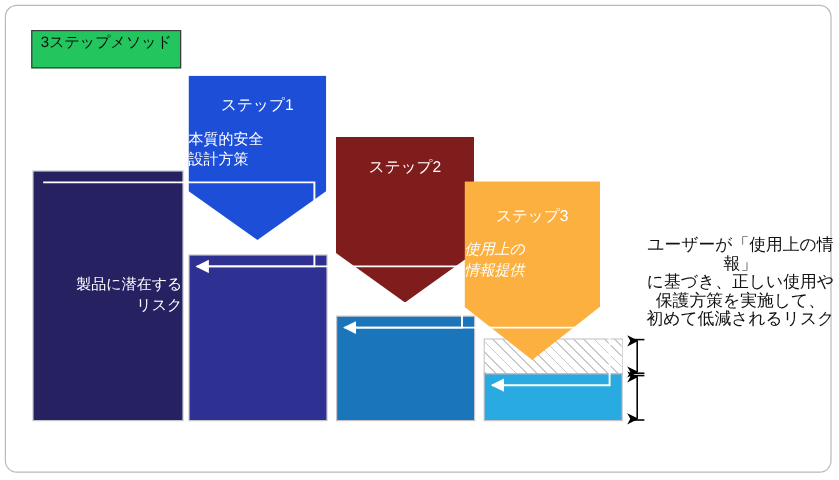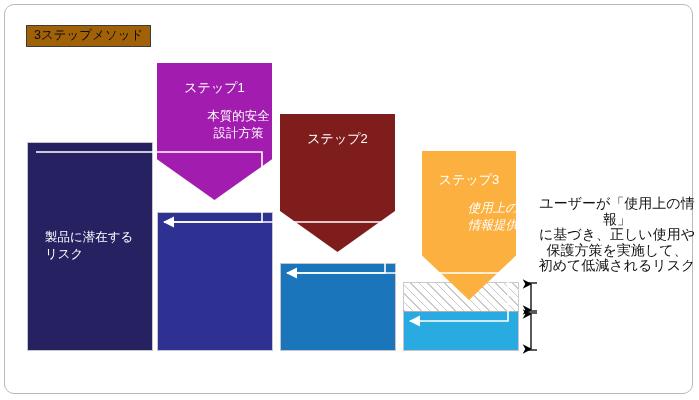--- a/index.html
+++ b/index.html
@@ -28,78 +28,76 @@
     box-sizing: border-box;
     border: 1px solid #b9b9b9;
     border-radius: 10px;
     background: #ffffff;
   }
   
   #title-box {
     position: absolute;
     left: 26px;
     top: 25px;
-    padding: 2px 7px 3px 7px;
+    padding: 2px 7px 13px 7px;
     box-sizing: border-box;
     border: 1.5px solid #3c3c3c;
-    background: #a16207;
+    background: #22c55e;
     font-size: 12.5px;
     line-height: 15px;
     color: #0d0d0d;
     white-space: nowrap;
     letter-spacing: 0px;
   }
 
   
   .bar {
     position: absolute;
     box-sizing: border-box;
   }
   .bar-shadow {
     box-shadow: 0 0 0 1px rgba(150,150,160,0.55);
   }
   .bar-label {
+    position: absolute;
+    left: 0;
+    width: 100%;
+    text-align: right;
+    color: #ffffff;
+    font-size: 12.5px;
+    line-height: 17px;
+    white-space: pre-line;
+  }
+
+  
+  .step {
+    position: absolute;
+    box-sizing: border-box;
+    -webkit-clip-path: polygon(0% 0%, 100% 0%, 100% 70.2%, 50% 100%, 0% 70.2%);
+    clip-path: polygon(0% 0%, 100% 0%, 100% 70.2%, 50% 100%, 0% 70.2%);
+  }
+  .step-title {
+    position: absolute;
+    left: 0;
+    width: 100%;
+    text-align: center;
+    color: #ffffff;
+    font-size: 13px;
+    line-height: 16px;
+    white-space: nowrap;
+  }
+  .step-body {
     position: absolute;
     left: 0;
     width: 100%;
     text-align: left;
     color: #ffffff;
     font-size: 12.5px;
     line-height: 17px;
     white-space: pre-line;
-    padding-left: 17px;
-  }
-
-  
-  .step {
-    position: absolute;
-    box-sizing: border-box;
-    -webkit-clip-path: polygon(0% 0%, 100% 0%, 100% 70.2%, 50% 100%, 0% 70.2%);
-    clip-path: polygon(0% 0%, 100% 0%, 100% 70.2%, 50% 100%, 0% 70.2%);
-  }
-  .step-title {
-    position: absolute;
-    left: 0;
-    width: 100%;
-    text-align: center;
-    color: #ffffff;
-    font-size: 13px;
-    line-height: 16px;
-    white-space: nowrap;
-  }
-  .step-body {
-    position: absolute;
-    left: 0;
-    width: 100%;
-    text-align: center;
-    color: #ffffff;
-    font-size: 12.5px;
-    line-height: 17px;
-    white-space: pre-line;
-    margin-left: 24px;
   }
 
   
   #hatch {
     position: absolute;
     background-image:
       repeating-linear-gradient(45deg,
         #c9c9c9 0px, #c9c9c9 1px,
         #ffffff 1px, #ffffff 6px);
     box-shadow: 0 0 0 1px rgba(150,150,160,0.5);
@@ -148,29 +146,29 @@
   <div class="bar bar-shadow" id="bar-0" style="left: 28px; top: 143px; width: 124px; height: 207px; background: rgb(38, 34, 98);">
     <div class="bar-label" id="bar-0-label" style="top: 86px;">製品に潜在する
 リスク</div>
   </div>
   <div class="bar bar-shadow" id="bar-1" style="left: 158px; top: 213px; width: 114px; height: 137px; background: rgb(46, 49, 146);"></div>
   <div class="bar bar-shadow" id="bar-2" style="left: 281px; top: 264px; width: 114px; height: 86px; background: rgb(27, 117, 187);"></div>
   <div class="bar bar-shadow" id="bar-3" style="left: 404px; top: 312px; width: 114px; height: 38px; background: rgb(41, 171, 226);"></div>
 
   <div id="hatch" style="left: 404px; top: 283px; width: 114px; height: 28px;"></div>
 
-  <div class="step" id="step-0" style="left: 157px; top: 63px; width: 115px; height: 137px; background: #a21caf;">
+  <div class="step" id="step-0" style="left: 157px; top: 63px; width: 115px; height: 137px; background: #1d4ed8;">
     <div class="step-title" id="step-0-title" style="top: 17px;">ステップ1</div>
     <div class="step-body" id="step-0-body" style="top: 45px;">本質的安全
 設計方策</div>
   </div>
   <div class="step" id="step-1" style="left: 280px; top: 114px; width: 115px; height: 138px; background: #7f1d1d;">
     <div class="step-title" id="step-1-title" style="top: 17px;">ステップ2</div>
   </div>
-  <div class="step" id="step-2" style="left: 422px; top: 151px; width: 94px; height: 149px; background: rgb(251, 176, 64);">
+  <div class="step" id="step-2" style="left: 387px; top: 151px; width: 113px; height: 149px; background: rgb(251, 176, 64);">
     <div class="step-title" id="step-2-title" style="top: 21px;">ステップ3</div>
     <div class="step-body" id="step-2-body" style="top: 49px; font-style: italic;">使用上の
 情報提供</div>
   </div>
 
   <svg id="connectors" viewBox="0 0 699 400">
     <defs>
       <marker id="wtri" viewBox="0 0 10 10" refX="9" refY="5" markerWidth="7" markerHeight="7" orient="auto-start-reverse">
         <path d="M 0 0 L 10 5 L 0 10 z" fill="#ffffff"></path>
       </marker>

